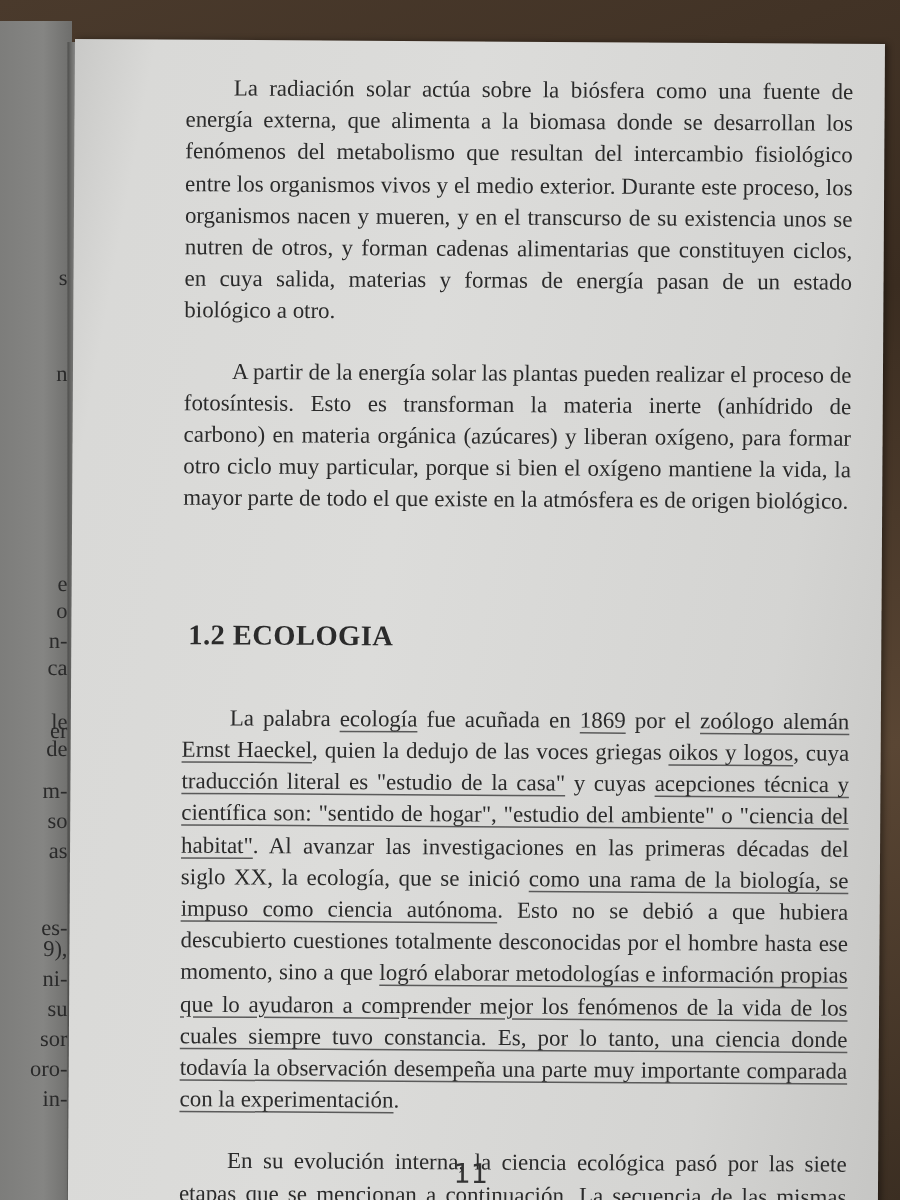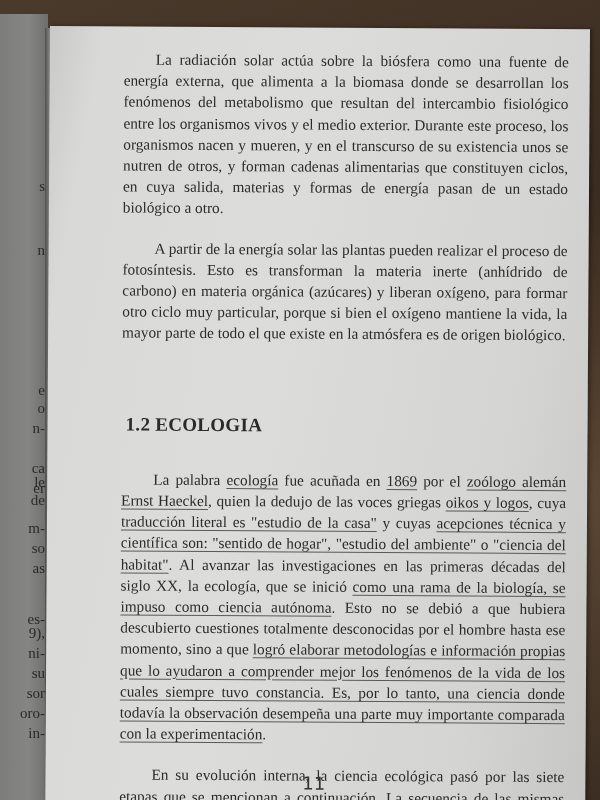--- a/index.html
+++ b/index.html
@@ -46,21 +46,21 @@
 </head>
 <body>
 
 <div class="left-page" id="left-page">
     <span class="frag" style="top: 164px;">s</span>
     <span class="frag" style="top: 228px;">n</span>
     <span class="frag" style="top: 368px;">e</span>
     <span class="frag" style="top: 386px;">o</span>
     <span class="frag" style="top: 406px;">n-</span>
     <span class="frag" style="top: 426px; margin-top: 34px;">le</span>
-    <span class="frag" style="top: 446px; text-align: right;">ca</span>
+    <span class="frag" style="top: 424px; text-align: right;">ca</span>
     <span class="frag" style="top: 466px; margin-left: 42px;">er</span>
     <span class="frag" style="top: 478px;">de</span>
     <span class="frag" style="top: 506px;">m-</span>
     <span class="frag" style="top: 526px;">so</span>
     <span class="frag" style="top: 546px;">as</span>
     <span class="frag" style="top: 597px;">es-</span>
     <span class="frag" style="top: 611px;">9),</span>
     <span class="frag" style="top: 631px;">ni-</span>
     <span class="frag" style="top: 651px; margin-left: 44px;">su</span>
     <span class="frag" style="top: 671px; font-family: Liberation Serif, serif;">sor</span>

